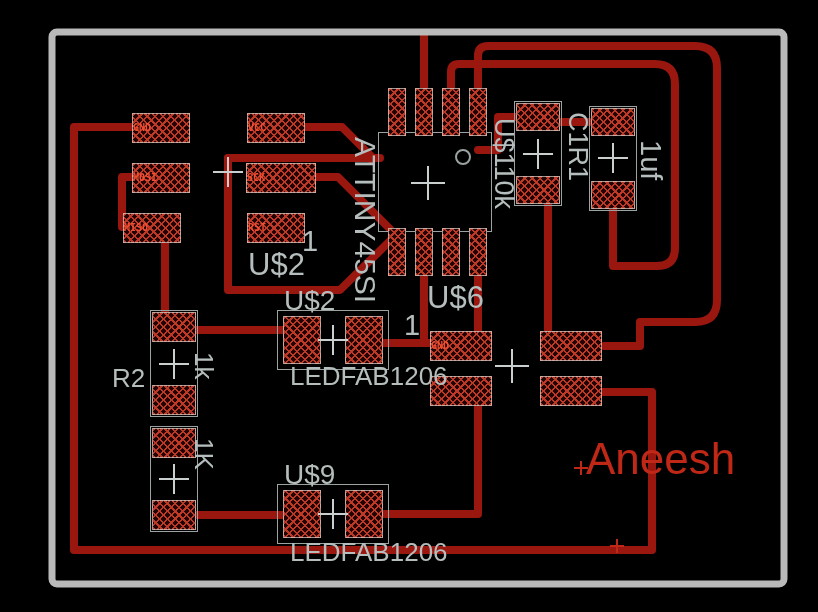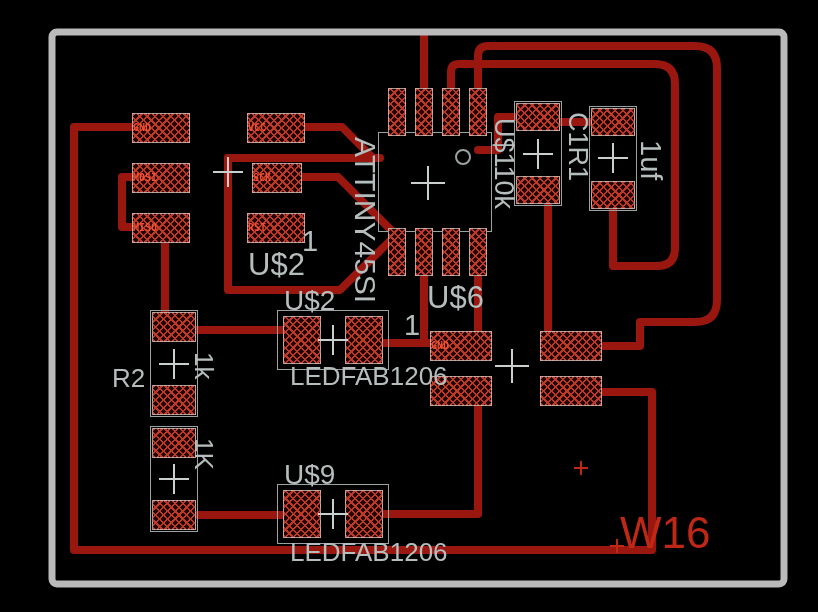--- a/index.html
+++ b/index.html
@@ -67,24 +67,24 @@
 
   <div class="pad" style="left:132px;top:113px;width:58px;height:30px">
       <span class="pad-label">GND</span>
     </div>
   <div class="pad" style="left:247px;top:113px;width:58px;height:30px">
       <span class="pad-label">VCC</span>
     </div>
   <div class="pad" style="left:132px;top:163px;width:58px;height:30px">
       <span class="pad-label">MOSI</span>
     </div>
-  <div class="pad" style="left:252px;top:163px;width:50px;height:30px">
+  <div class="pad" style="left:246px;top:163px;width:70px;height:30px">
       <span class="pad-label">SCK</span>
     </div>
-  <div class="pad" style="left:132px;top:213px;width:58px;height:30px">
+  <div class="pad" style="left:123px;top:213px;width:58px;height:30px">
       <span class="pad-label">MISO</span>
     </div>
   <div class="pad" style="left:247px;top:213px;width:58px;height:30px">
       <span class="pad-label">RST</span>
     </div>
 
   <div class="outline" style="left:378px;top:132px;width:114px;height:100px"></div>
   <div class="circle" style="left:455px;top:149px;width:16px;height:16px"></div>
   <div class="pad" style="left:388px;top:88px;width:18px;height:48px"></div>
   <div class="pad" style="left:415px;top:88px;width:18px;height:48px"></div>
@@ -147,15 +147,15 @@
   <div class="silk vert" style="left:666px;top:140px;font-size:29px">1uf</div>
   <div class="silk" style="left:427px;top:281px;font-size:31px">U$6</div>
   <div class="silk" style="left:112px;top:364px;font-size:26px">R2</div>
   <div class="silk vert" style="left:218px;top:352px;font-size:26px">1k</div>
   <div class="silk vert" style="left:218px;top:438px;font-size:26px">1K</div>
   <div class="silk" style="left:284px;top:286px;font-size:28px">U$2</div>
   <div class="silk" style="left:290px;top:362px;font-size:26px">LEDFAB1206</div>
   <div class="silk" style="left:284px;top:460px;font-size:28px">U$9</div>
   <div class="silk" style="left:290px;top:538px;font-size:26px">LEDFAB1206</div>
 
-  <div class="redtext" style="left:620px;top:508px;font-size:44px">W16</div>
+  <div class="redtext" style="left:586px;top:434px;font-size:44px">Aneesh</div>
 
 </div>
 
 </body></html>

